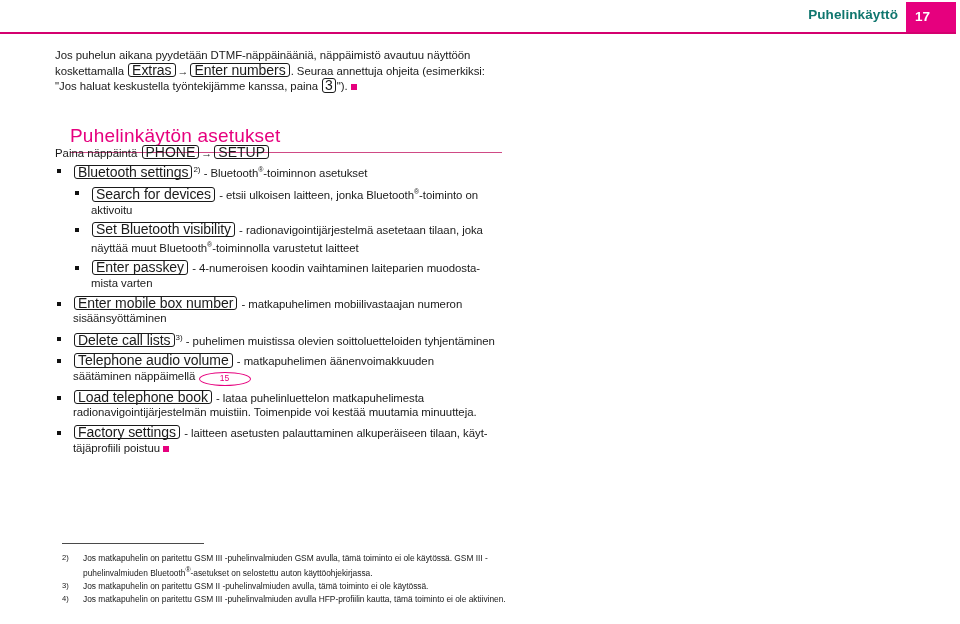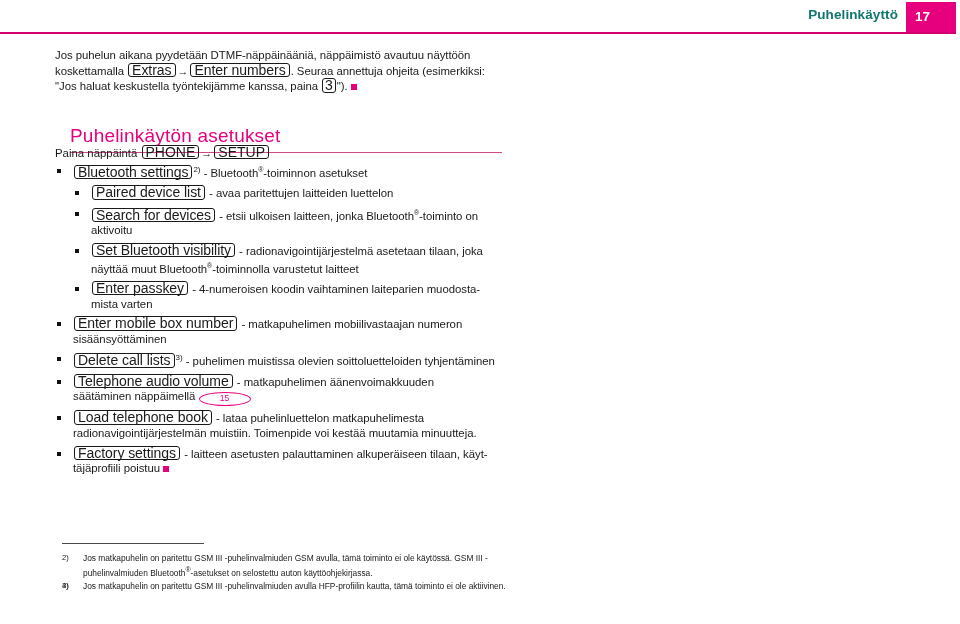--- a/index.html
+++ b/index.html
@@ -226,31 +226,30 @@
 </div>
 
 <h2 class="section-heading">Puhelinkäytön asetukset</h2>
 
 <div class="press-line">
   <span>Paina näppäintä </span><span class="key">PHONE</span><span class="arrow">→</span><span class="key">SETUP</span>
 </div>
 
 <div class="bullet-list">
     <div class="li"><span class="sq"></span><span class="key">Bluetooth settings</span><sup class="fn">2)</sup><span> - Bluetooth</span><sup class="reg">®</sup><span>-toiminnon asetukset</span></div>
-    <div class="li nested"><span class="sq"></span><span class="key">Paired device list</span><span> - avaa paritettujen laitteiden luettelon</span></div>
     <div class="li nested"><span class="sq"></span><span class="key">Search for devices</span><span> - etsii ulkoisen laitteen, jonka Bluetooth</span><sup class="reg">®</sup><span>-toiminto on aktivoitu</span></div>
     <div class="li nested"><span class="sq"></span><span class="key">Set Bluetooth visibility</span><span> - radionavigointijärjestelmä asetetaan tilaan, joka näyttää muut Bluetooth</span><sup class="reg">®</sup><span>-toiminnolla varustetut laitteet</span></div>
     <div class="li nested"><span class="sq"></span><span class="key">Enter passkey</span><span> - 4-numeroisen koodin vaihtaminen laiteparien muodosta­mista varten</span></div>
     <div class="li"><span class="sq"></span><span class="key">Enter mobile box number</span><span> - matkapuhelimen mobiilivastaajan numeron sisään­syöttäminen</span></div>
     <div class="li"><span class="sq"></span><span class="key">Delete call lists</span><sup class="fn">3)</sup><span> - puhelimen muistissa olevien soittoluetteloiden tyhjentä­minen</span></div>
     <div class="li"><span class="sq"></span><span class="key">Telephone audio volume</span><span> - matkapuhelimen äänenvoimakkuuden säätäminen näppäimellä </span><span class="circle-ref">15</span></div>
     <div class="li"><span class="sq"></span><span class="key">Load telephone book</span><span> - lataa puhelinluettelon matkapuhelimesta radionavigoin­tijärjestelmän muistiin. Toimenpide voi kestää muutamia minuutteja.</span></div>
     <div class="li"><span class="sq"></span><span class="key">Factory settings</span><span> - laitteen asetusten palauttaminen alkuperäiseen tilaan, käyt­täjäprofiili poistuu</span><span class="endsq"></span></div>
   </div>
 
 <div class="footnotes">
   <div class="fn-rule"></div>
   <div id="fn-rows">
       <div class="fn-row"><span class="fn-mark">2)</span><span>Jos matkapuhelin on paritettu GSM III -puhelinvalmiuden GSM avulla, tämä toiminto ei ole käy­tössä. GSM III -puhelinvalmiuden Bluetooth</span><sup class="reg">®</sup><span>-asetukset on selostettu auton käyttöohjekirjas­sa.</span></div>
-      <div class="fn-row"><span class="fn-mark">3)</span></div>
+      <div class="fn-row"><span class="fn-mark">3)</span><span>Jos matkapuhelin on paritettu GSM II -puhelinvalmiuden avulla, tämä toiminto ei ole käytössä.</span></div>
       <div class="fn-row"><span class="fn-mark">4)</span><span>Jos matkapuhelin on paritettu GSM III -puhelinvalmiuden avulla HFP-profiilin kautta, tämä toi­minto ei ole aktiivinen.</span></div>
     </div>
 </div>
 
 </body></html>

